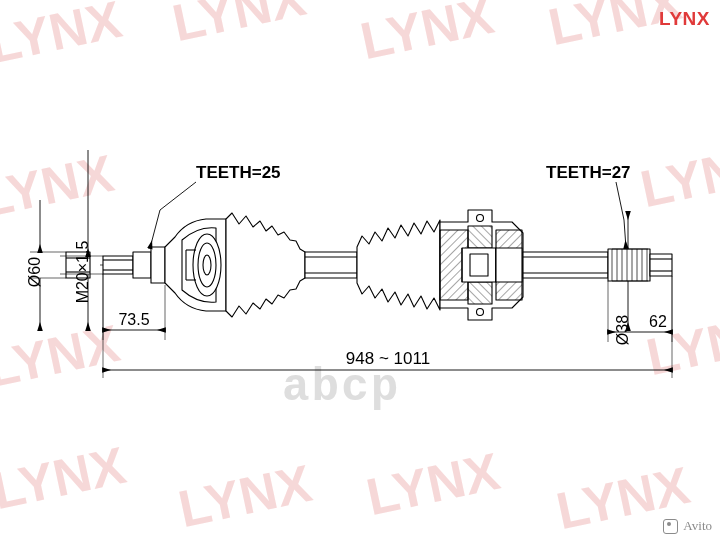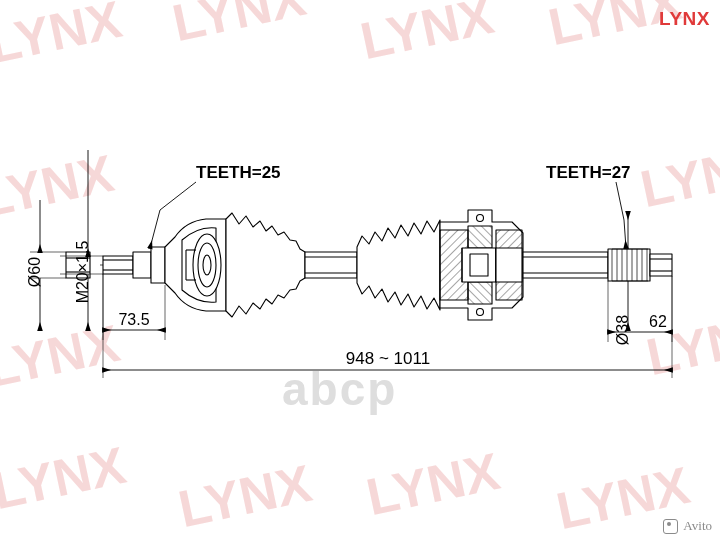--- a/index.html
+++ b/index.html
@@ -41,21 +41,21 @@
     font-family: "Liberation Sans", sans-serif;
     font-weight: bold;
     font-size: 19px;
     letter-spacing: .5px;
   }
   .wm-abcp {
     position: absolute;
     left: 282px;
     top: 362px;
     color: #dedede;
-    font-family: Liberation Sans, sans-serif;
+    font-family: Liberation Mono, monospace;
     font-weight: bold;
     font-size: 46px;
     letter-spacing: 2px;
     user-select: none;
   }
   .avito {
     position: absolute;
     right: 8px;
     bottom: 6px;
     display: flex;

